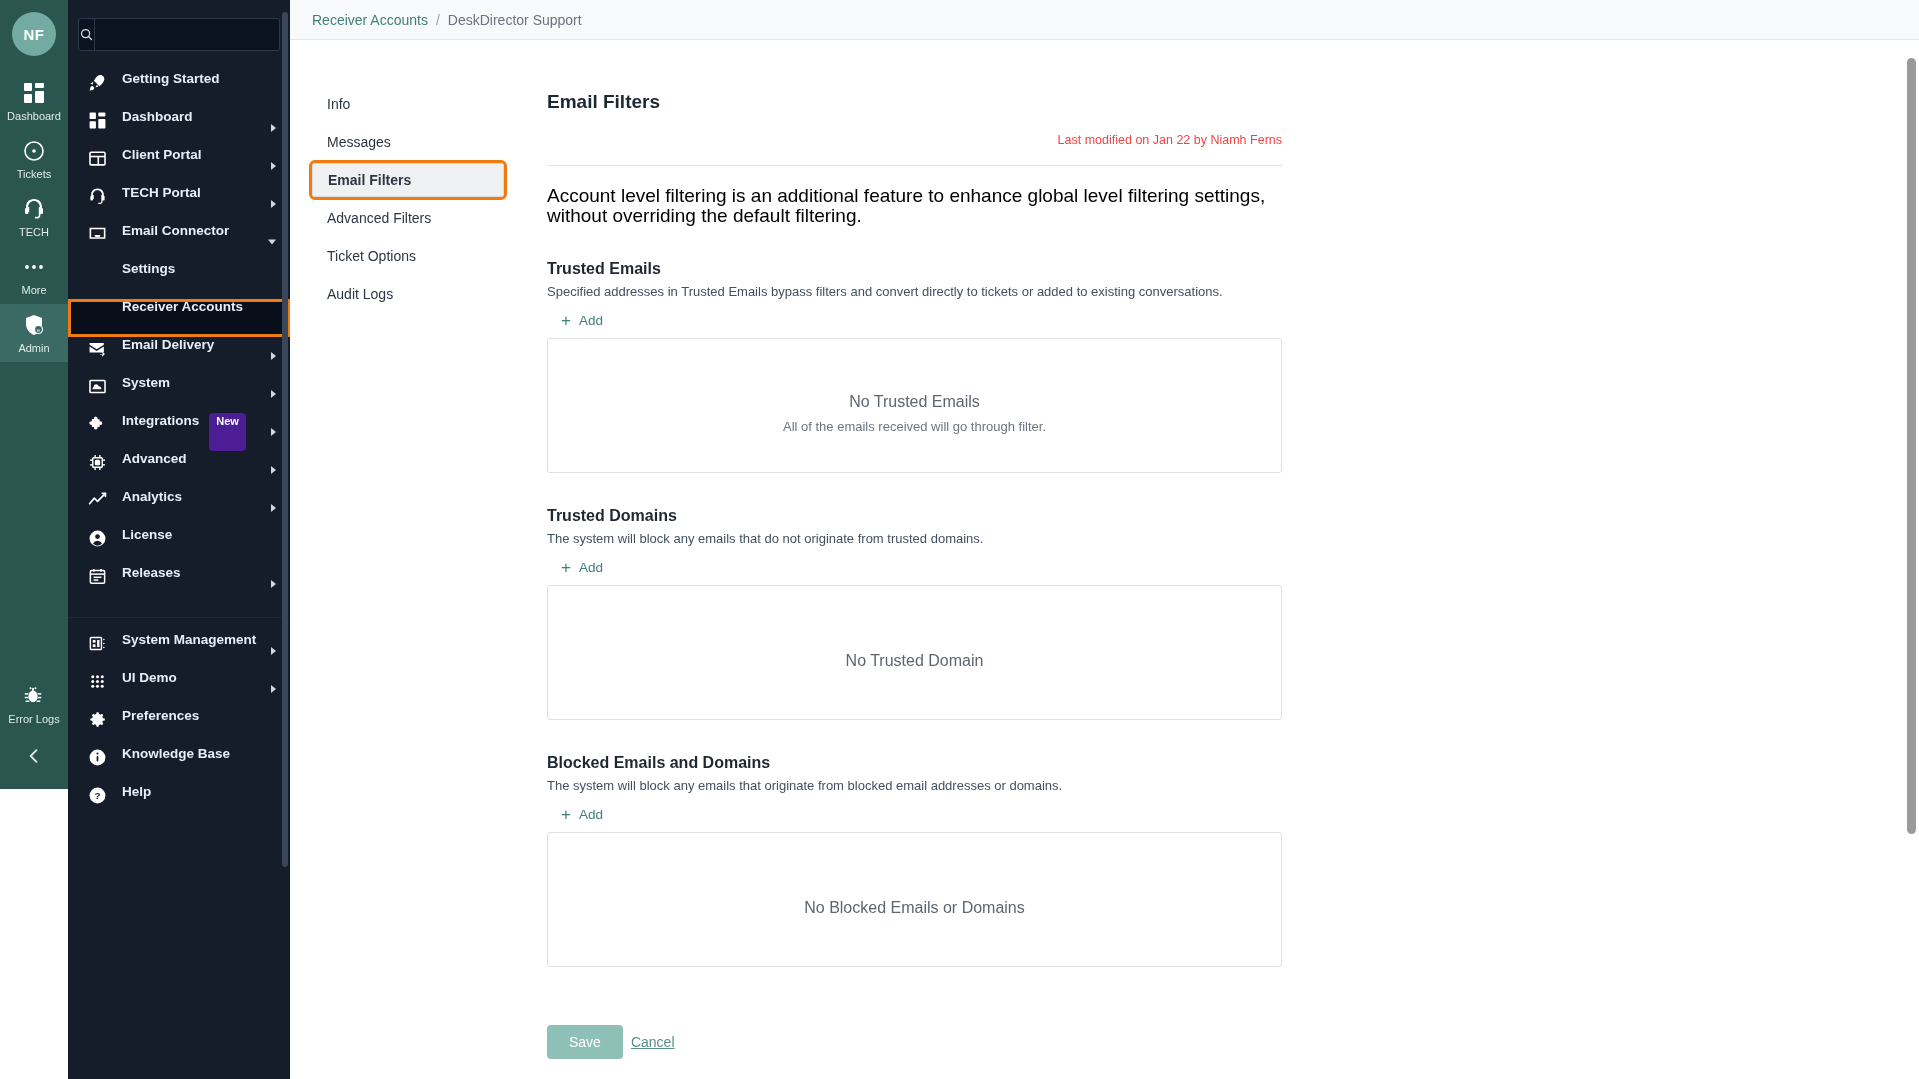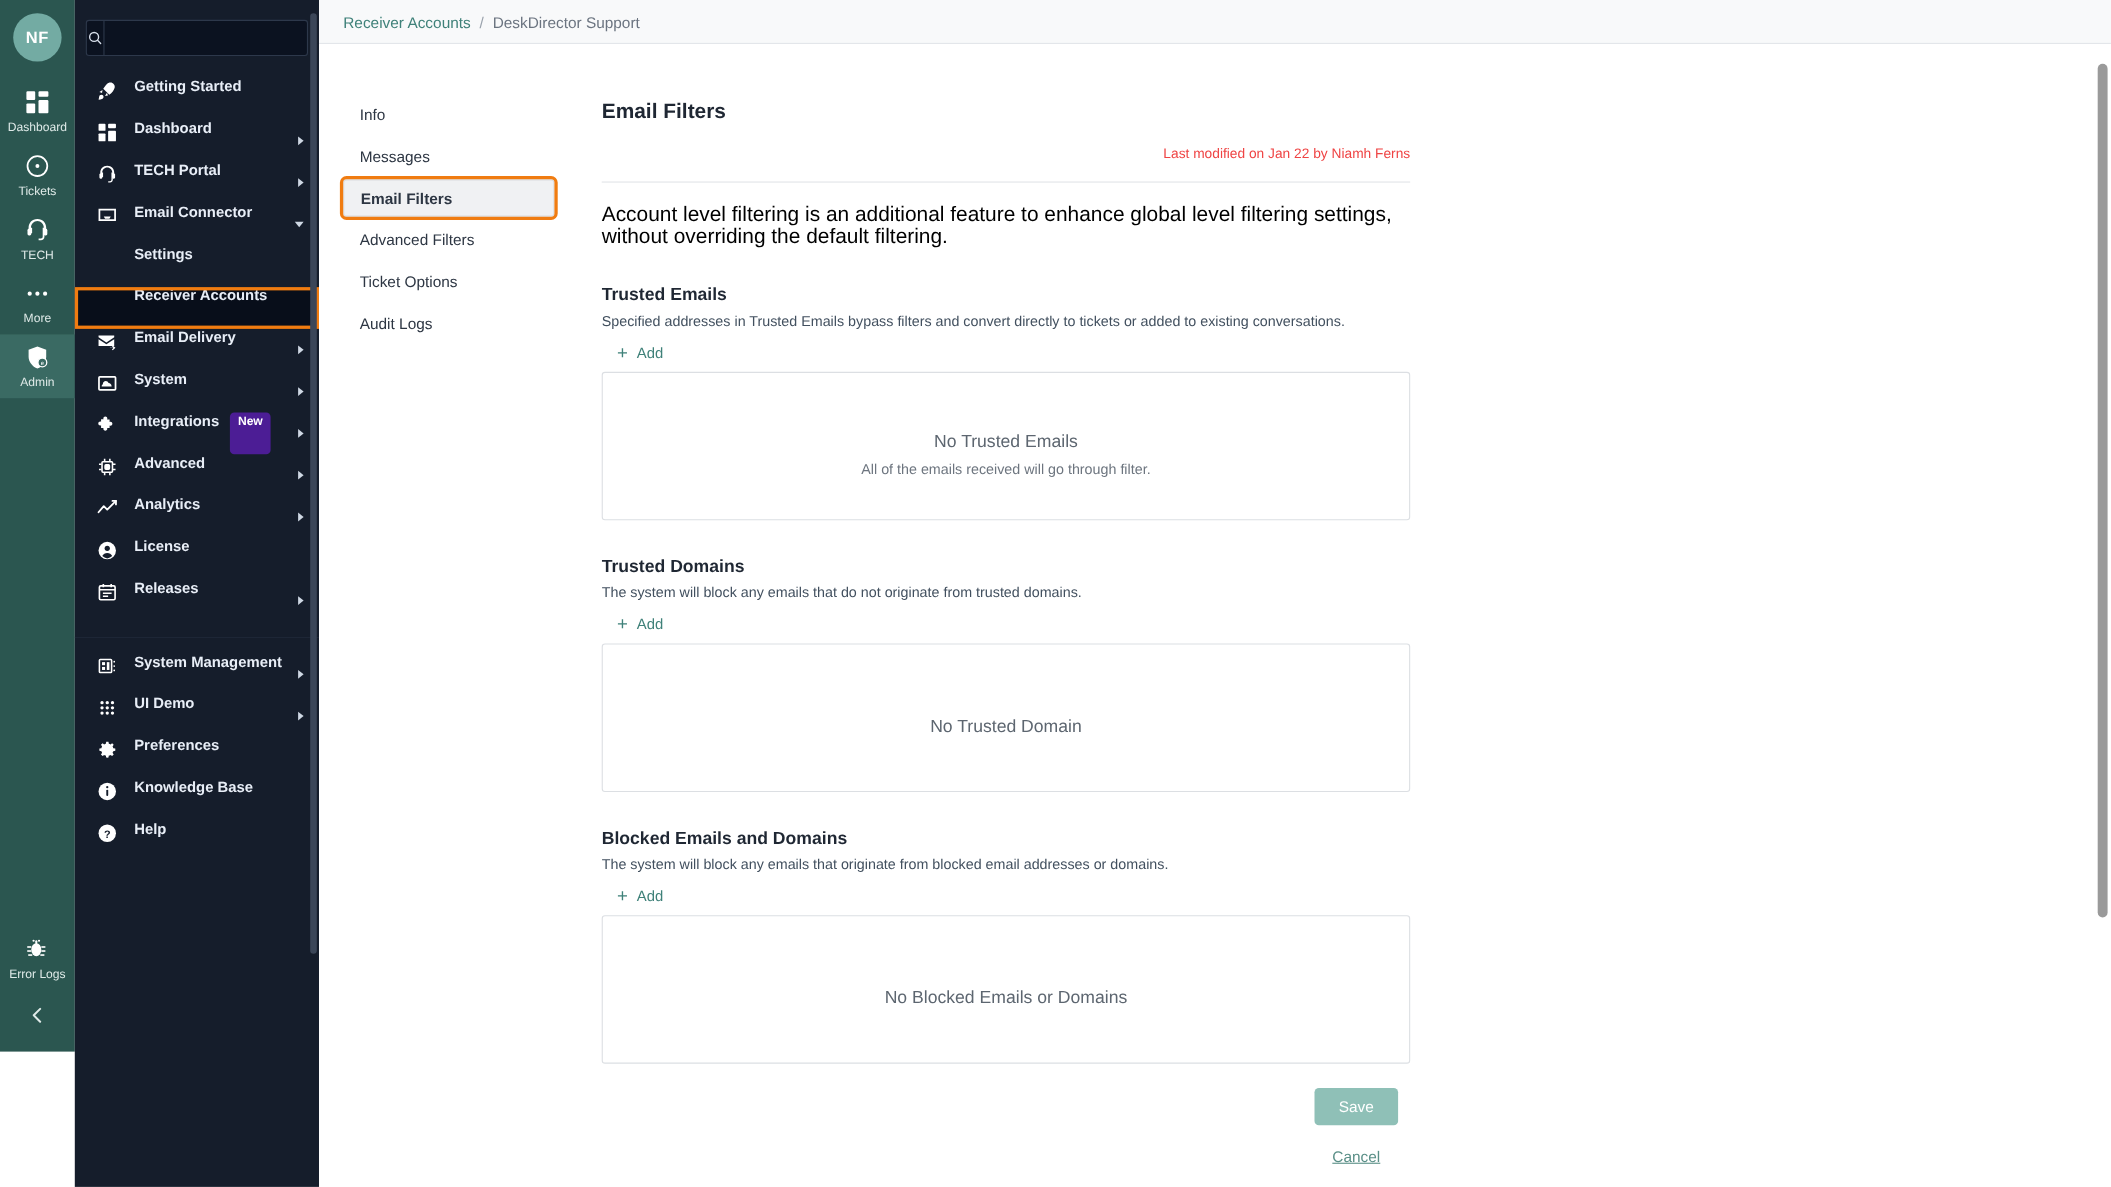--- a/index.html
+++ b/index.html
@@ -6,21 +6,21 @@
   html, body {
     width: 1919px; height: 1079px;
     overflow: hidden;
     font-family: "Liberation Sans", sans-serif;
     background: #ffffff;
   }
   .app { display: flex; width: 1919px; height: 1079px; position: relative; }
 
   
   .rail {
-    width: 68px; flex: 0 0 68px; height: 956px;
+    width: 68px; flex: 0 0 68px; height: 789px;
     background: #2b5650;
     display: flex; flex-direction: column; align-items: center;
     position: relative;
   }
   .avatar {
     width: 44px; height: 44px; border-radius: 50%;
     background: #73aba3; color: #ffffff;
     display: flex; align-items: center; justify-content: center;
     font-size: 15px; font-weight: 700; letter-spacing: .5px;
     margin-top: 12px; margin-bottom: 16px;
@@ -143,21 +143,21 @@
     height: 135px; display: flex; flex-direction: column;
     align-items: center; justify-content: center; gap: 8px;
     background: #ffffff;
   }
   .empty-title { font-size: 16px; color: #5d6670; font-weight: 400; margin-top: 16px; }
   .empty-sub { font-size: 13px; color: #6d757f; }
 
   .actionbar {
     position: absolute; left: 0; bottom: 0; width: 100%;
     background: #ffffff; padding: 18px 0 20px 15px;
-    display: flex; align-items: center; gap: 20px; flex-direction: column;
+    display: flex; align-items: center; gap: 8px;
   }
   .save-btn {
     background: #8fc0b7; color: #ffffff; border: 0; border-radius: 4px;
     font-size: 14px; padding: 9px 22px; cursor: pointer;
     font-family: "Liberation Sans", sans-serif;
   }
   .cancel-link {
     color: #5a8f87; font-size: 14px; text-decoration: underline; cursor: pointer;
   }
 
@@ -287,20 +287,31 @@
               <rect x="2" y="2" width="8" height="8" rx="1"></rect>
               <rect x="13" y="2" width="9" height="5" rx="1"></rect>
               <rect x="2" y="13" width="8" height="9" rx="1"></rect>
               <rect x="13" y="10" width="9" height="12" rx="1"></rect>
             </svg>
         </span>
         <span class="nav-txt">Dashboard</span>
         <span class="caret"></span>
       </div>
 
+      <div class="nav-item">
+        <span class="nav-ico">
+          <svg viewBox="0 0 24 24" width="19" height="19" fill="none" stroke="#ffffff" stroke-width="2">
+              <rect x="2.5" y="4" width="19" height="16" rx="1.5"></rect>
+              <line x1="2.5" y1="9.5" x2="21.5" y2="9.5"></line>
+              <line x1="13" y1="9.5" x2="13" y2="20"></line>
+            </svg>
+        </span>
+        <span class="nav-txt">Client Portal</span>
+        <span class="caret"></span>
+      </div>
 
       <div class="nav-item">
         <span class="nav-ico">
           <svg viewBox="0 0 24 24" width="19" height="19" fill="#ffffff">
               <path d="M12 2C7 2 4 5.6 4 10v5h3.2V10H6.2C6.2 6.7 8.7 4 12 4s5.8 2.7 5.8 6h-1v8.2c0 .9-.7 1.6-1.6 1.6h-2.1v1.6h2.1c1.8 0 3.2-1.4 3.2-3.2V15H20v-5c0-4.4-3-8-8-8z"></path>
               <rect x="3" y="11" width="3.4" height="6" rx="1.3"></rect>
               <rect x="17.6" y="11" width="3.4" height="6" rx="1.3"></rect>
             </svg>
         </span>
         <span class="nav-txt">TECH Portal</span>

